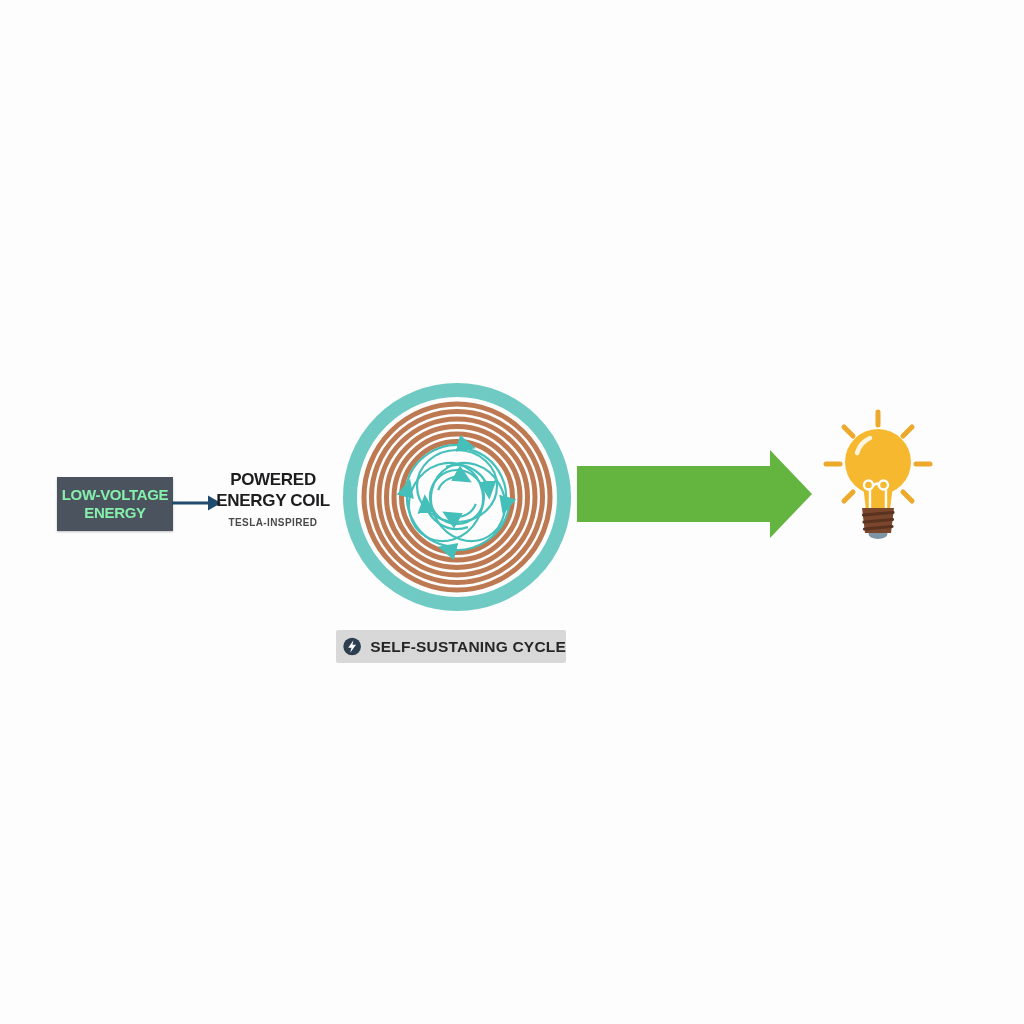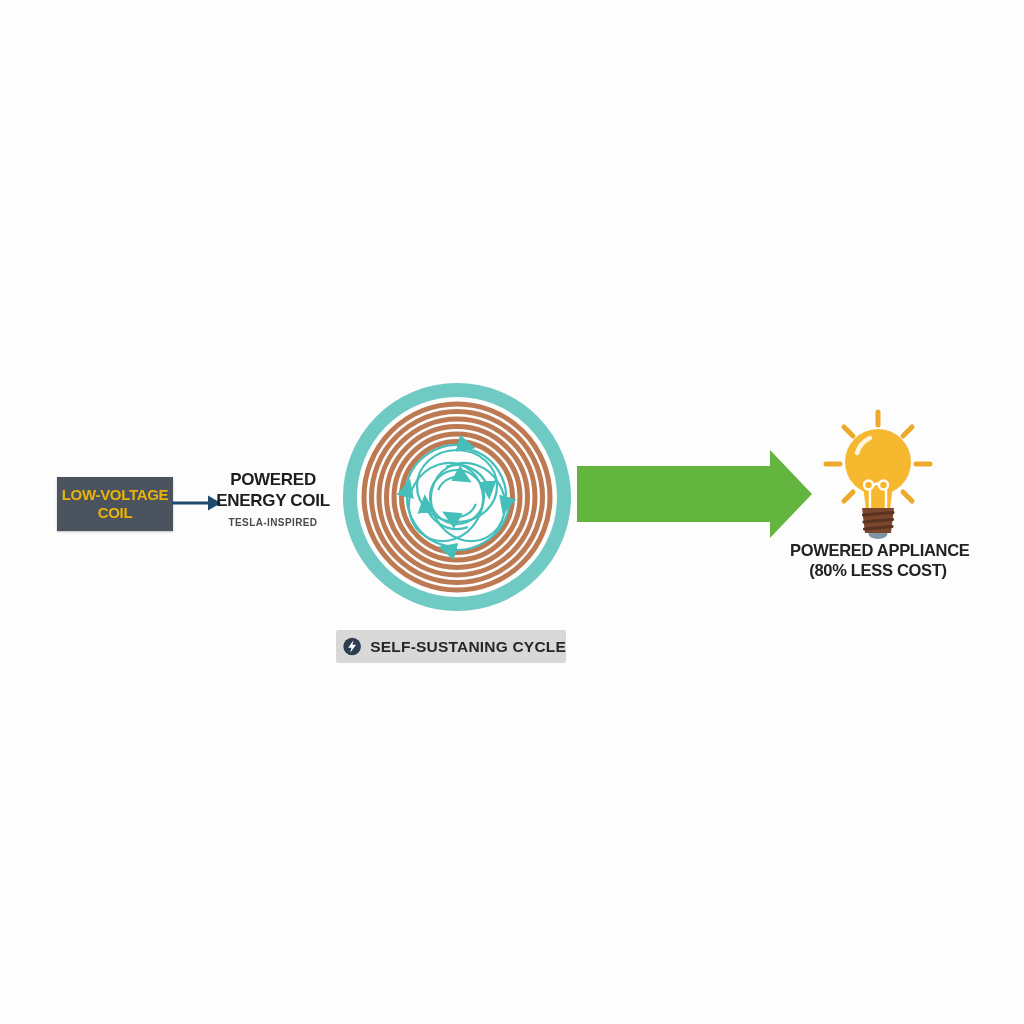--- a/index.html
+++ b/index.html
@@ -13,21 +13,21 @@
   .canvas{position:absolute;inset:0;}
 
   
   .input-box{
     position:absolute;left:57px;top:477px;width:116px;height:54px;
     background:#4b545e;
     display:flex;flex-direction:column;align-items:center;justify-content:center;
     box-shadow:0 1px 2px rgba(0,0,0,.25);
   }
   .input-box span{
-    color:#eab308;font-weight:700;font-size:15px;line-height:18px;
+    color:#86efac;font-weight:700;font-size:15px;line-height:18px;
     letter-spacing:-0.3px;white-space:nowrap;
   }
 
   
   .flow-arrow{position:absolute;left:172px;top:492px;}
 
   
   .coil-label{
     position:absolute;left:203px;top:469px;width:140px;
     text-align:center;
@@ -85,21 +85,21 @@
     letter-spacing:-0.3px;white-space:nowrap;
   }
 </style>
 </head>
 <body>
 
 <div class="canvas">
 
   <div class="input-box">
     <span>LOW-VOLTAGE</span>
-    <span>COIL</span>
+    <span>ENERGY</span>
   </div>
 
   <svg class="flow-arrow" width="50" height="22" viewBox="0 0 50 22">
     <line x1="0" y1="11" x2="37" y2="11" stroke="#1e4b6e" stroke-width="3.2"></line>
     <polygon points="36,3.5 49,11 36,18.5" fill="#1e4b6e"></polygon>
   </svg>
 
   <div class="coil-label">
     <div class="t">POWERED</div>
     <div class="t">ENERGY COIL</div>
@@ -183,18 +183,14 @@
     </g>
 
     <path d="M42,102 L74,102 L71,127 L45,127 Z" fill="#7a462c"></path>
     <g stroke="#5a3320" stroke-width="3.2" stroke-linecap="round">
       <line x1="43.5" y1="109" x2="73" y2="106.5"></line>
       <line x1="44" y1="116" x2="72.5" y2="113.5"></line>
       <line x1="44.5" y1="123" x2="72" y2="120.5"></line>
     </g>
   </svg>
 
-  <div class="appliance-label">
-    <div>POWERED APPLIANCE</div>
-    <div>(80% LESS COST)</div>
-  </div>
 
 </div>
 
 </body></html>

